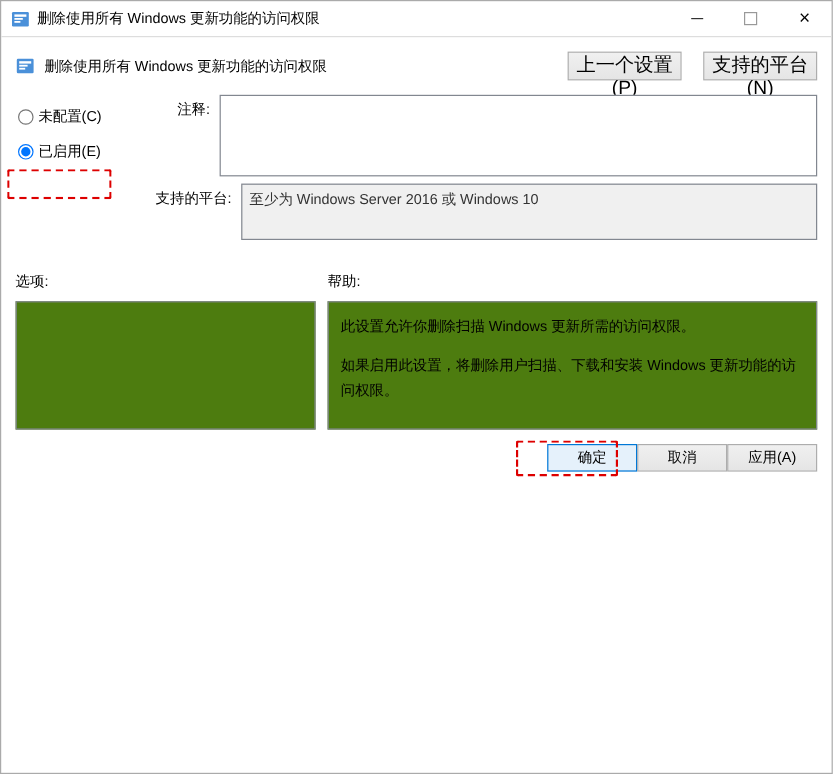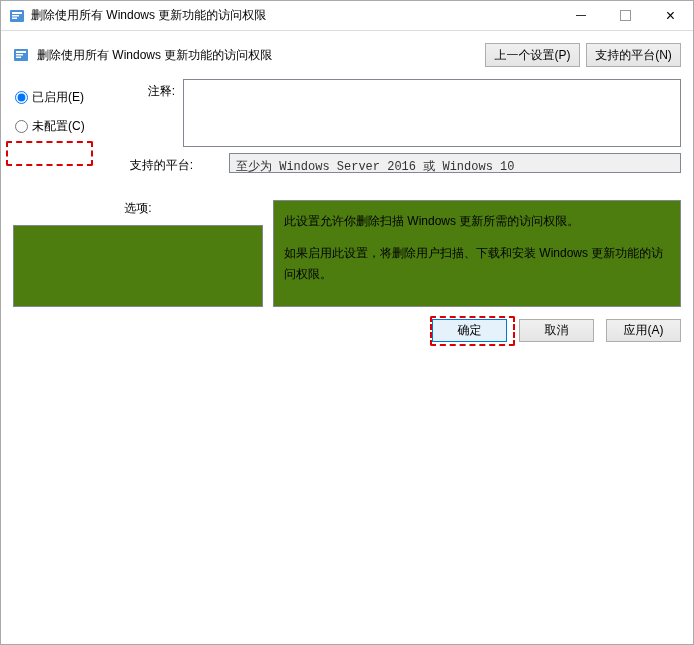--- a/index.html
+++ b/index.html
@@ -52,22 +52,22 @@
     }
     .toolbar-icon {
       width: 16px; height:16px; margin-right:8px;
     }
     .toolbar-title { flex:1; font-size:12px; }
     .nav-btn {
       width: 95px;
       height: 24px;
       border: 1px solid #adadad;
       background: linear-gradient(#f0f0f0,#e5e5e5);
-      margin-left: 6px;
-      font-size: 12px;
+      margin-left: 18px;
+      font-size: 16px;
       cursor: pointer;
     }
     .content {
       padding: 4px 12px 12px 12px;
     }
     .config-row {
       display: flex;
       margin-bottom: 4px;
     }
     .radio-group {
@@ -102,57 +102,56 @@
       border: 1px solid #828790;
       background: #fff;
       overflow-y: scroll;
       font-size: 12px;
       padding: 2px;
       resize: none;
       font-family: inherit;
     }
     .platform-box {
       flex: 1;
-      height: 20px;
+      height: 47px;
       border: 1px solid #828790;
       background: #f0f0f0;
       overflow-y: scroll;
       padding: 4px 6px;
       font-size: 12px;
       color: #333;
-      font-family: Liberation Mono, monospace;
     }
     .lower {
       display: flex;
       padding: 10px 12px 0 12px;
       gap: 10px;
     }
     .lower-col {
       flex: 0 0 250px;
       display: flex;
       flex-direction: column;
     }
     .lower-col.right { flex: 1; }
-    .lower-label { margin-bottom: 8px; text-align: center; }
+    .lower-label { margin-bottom: 8px; }
     .panel {
       border: 1px solid #828790;
       background: #4d7c0f;
       flex: 1;
       padding: 10px;
       font-size: 12px;
       line-height: 1.7;
       overflow-y: auto;
     }
     .panel.left { height: 320px; }
     .panel.right { height: 320px; }
     .button-row {
       display: flex;
       justify-content: flex-end;
       padding: 12px;
-      gap: 12px;
+      gap: 0;
       position: relative;
       align-items: center;
     }
     .dlg-btn {
       width: 75px;
       height: 23px;
       border: 1px solid #adadad;
       background: linear-gradient(#f0f0f0,#e5e5e5);
       font-size: 12px;
       cursor: pointer;
@@ -202,51 +201,52 @@
     </span>
     <span class="toolbar-title">删除使用所有 Windows 更新功能的访问权限</span>
     <button class="nav-btn">上一个设置(P)</button>
     <button class="nav-btn">支持的平台(N)</button>
   </div>
 
   <div class="content">
     <div class="config-row">
       <div class="radio-group">
         <label class="radio-item">
+          <input type="radio" name="state" style="">
+          <span>未配置(C)</span>
+        </label>
+        <label class="radio-item">
           <input type="radio" name="state" checked="" style="">
           <span>已启用(E)</span>
-        </label>
-        <label class="radio-item">
-          <input type="radio" name="state" style="">
-          <span>未配置(C)</span>
         </label>
       </div>
       <div style="flex:1; display:flex; flex-direction:column; gap:6px;">
         <div style="display:flex;">
           <div class="field-label">注释:</div>
           <textarea class="comment-box" style=""></textarea>
         </div>
-        <div style="display:flex;gap:28px;">
+        <div style="display:flex;">
           <div class="field-label" style="width:78px;">支持的平台:</div>
           <div class="platform-box">
             <span>至少为 Windows Server 2016 或 Windows 10</span>
           </div>
         </div>
       </div>
     </div>
   </div>
 
   <div class="highlight highlight-enabled"></div>
 
   <div class="lower">
     <div class="lower-col">
       <div class="lower-label">选项:</div>
       <div class="panel left"></div>
     </div>
     <div class="lower-col right">
+      <div class="lower-label">帮助:</div>
       <div class="panel right">
         <p>此设置允许你删除扫描 Windows 更新所需的访问权限。</p>
         <p>如果启用此设置，将删除用户扫描、下载和安装 Windows 更新功能的访问权限。</p>
       </div>
     </div>
   </div>
 
   <div class="button-row">
     <button class="dlg-btn primary">确定</button>
     <button class="dlg-btn">取消</button>

